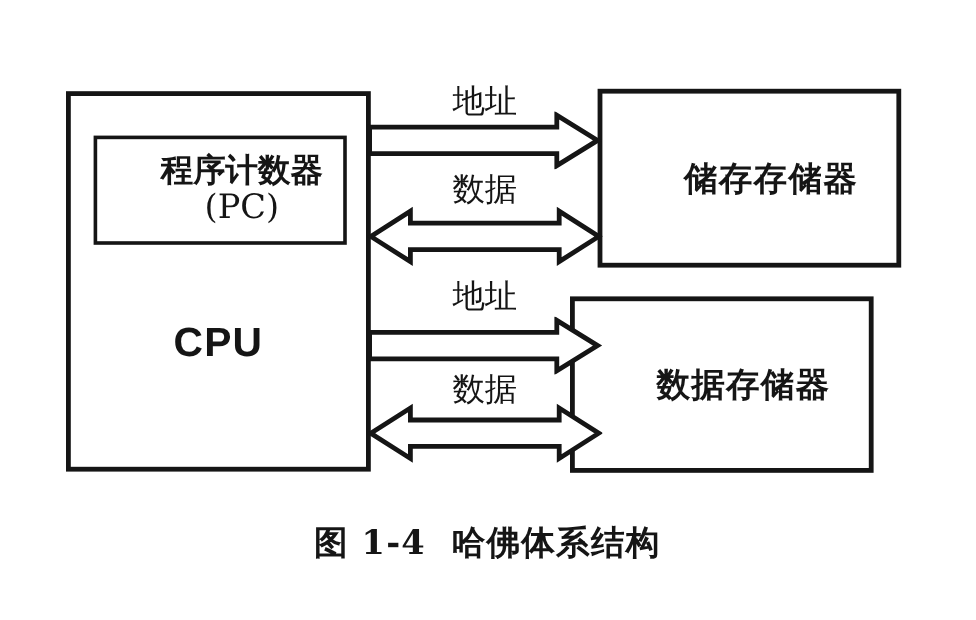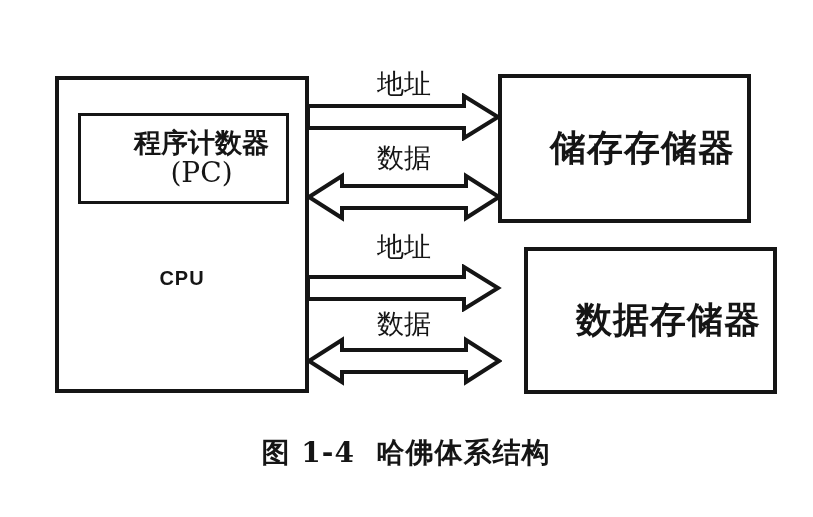--- a/index.html
+++ b/index.html
@@ -21,25 +21,25 @@
   }
   #cpu-box   { left: 55px;  top: 76px;  width: 254px; height: 317px; }
   #pc-box    { left: 78px;  top: 113px; width: 211px; height: 91px;
                border-width: 3px;
                display: flex; flex-direction: column;
                align-items: center; justify-content: center; }
   .pc-line1  { font-size: 27px; font-weight: bold; line-height: 1.1; }
   .pc-line2  { font-size: 28px; font-weight: normal; line-height: 1.15; }
   #cpu-label { position: absolute; left: 55px; top: 267px; width: 254px;
                text-align: center; font-family: "Liberation Sans", sans-serif;
-               font-size: 20px; font-weight: bold; letter-spacing: 1px; }
+               font-size: 34px; font-weight: bold; letter-spacing: 1px; }
   .mem-box   { display: flex; align-items: center; justify-content: center;
-               font-size: 36px; font-weight: bold; letter-spacing: 1px; }
+               font-size: 28px; font-weight: bold; letter-spacing: 1px; }
   #mem-box-1 { left: 498px; top: 74px;  width: 253px; height: 149px; }
-  #mem-box-2 { left: 524px; top: 247px; width: 253px; height: 147px; }
+  #mem-box-2 { left: 475px; top: 247px; width: 253px; height: 147px; }
   .bus-arrow { position: absolute; left: 306px; width: 196px; }
   #bus-arrow-1 { top: 93px;  height: 48px; }
   #bus-arrow-2 { top: 172px; height: 50px; }
   #bus-arrow-3 { top: 264px; height: 48px; }
   #bus-arrow-4 { top: 336px; height: 50px; }
   .bus-label { position: absolute; left: 306px; width: 196px;
                text-align: center; font-size: 27px; font-weight: normal; }
   #bus-label-1 { top: 66px;  }
   #bus-label-2 { top: 140px; }
   #bus-label-3 { top: 229px; }

